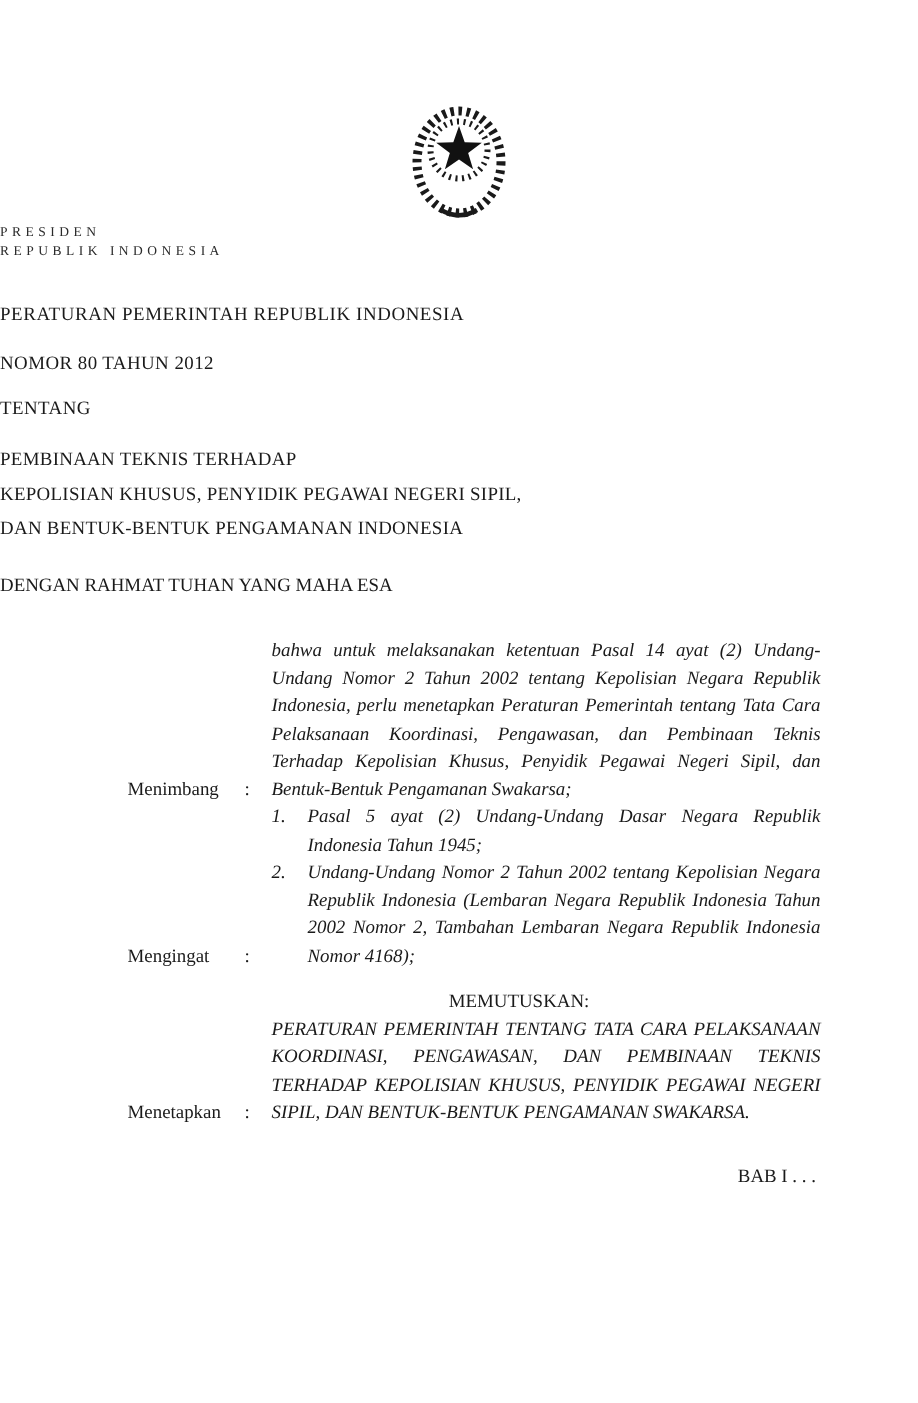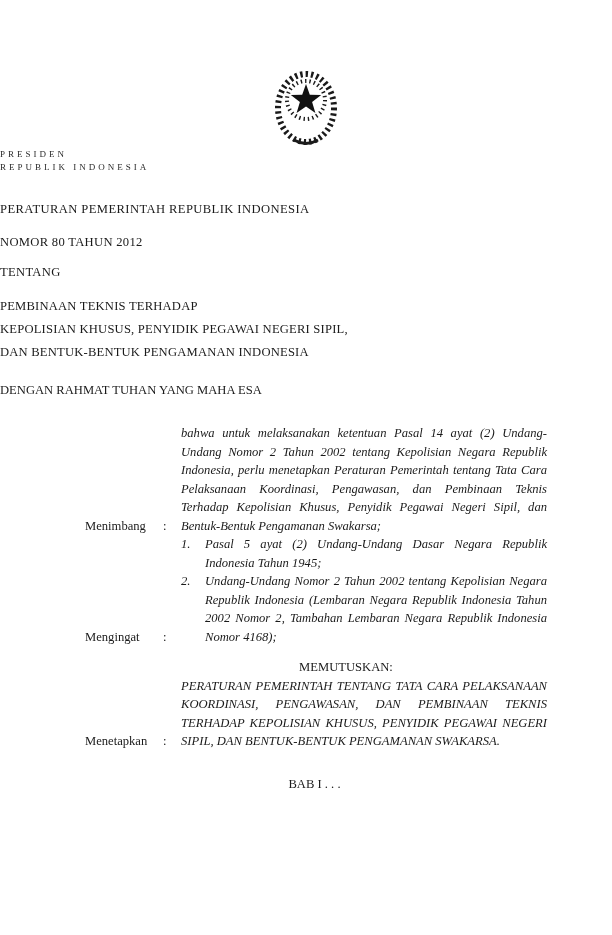--- a/index.html
+++ b/index.html
@@ -38,21 +38,21 @@
   .row { display: flex; align-items: flex-end; }
   .row .label { width: 78px; flex: none; }
   .row .colon { width: 18px; flex: none; }
   .row .rtext { flex: 1; text-align: justify; font-style: italic; }
   .list-item { display: flex; }
   .list-item .num { width: 24px; flex: none; }
   .list-item .itext { flex: 1; text-align: justify; }
   .memutuskan { margin-left: 60px; margin-top: 12px; text-align: center; }
   .doc-footer {
     margin: 26px 68px 0 85px;
-    text-align: center;
+    text-align: right;
     font-size: 12.6px;
   }
 </style>
 </head>
 <body>
 
 <div class="page">
 
   <header class="doc-header">
     <svg class="emblem" width="80" height="84" viewBox="0 0 80 84" aria-hidden="true">

